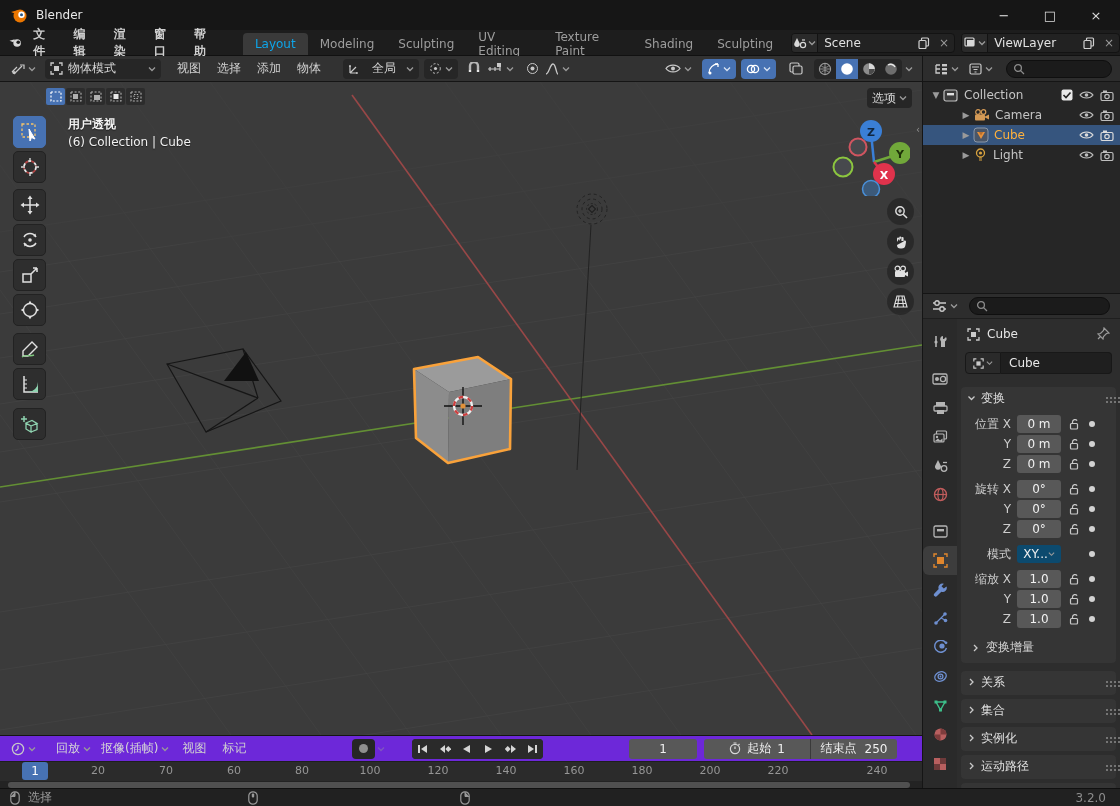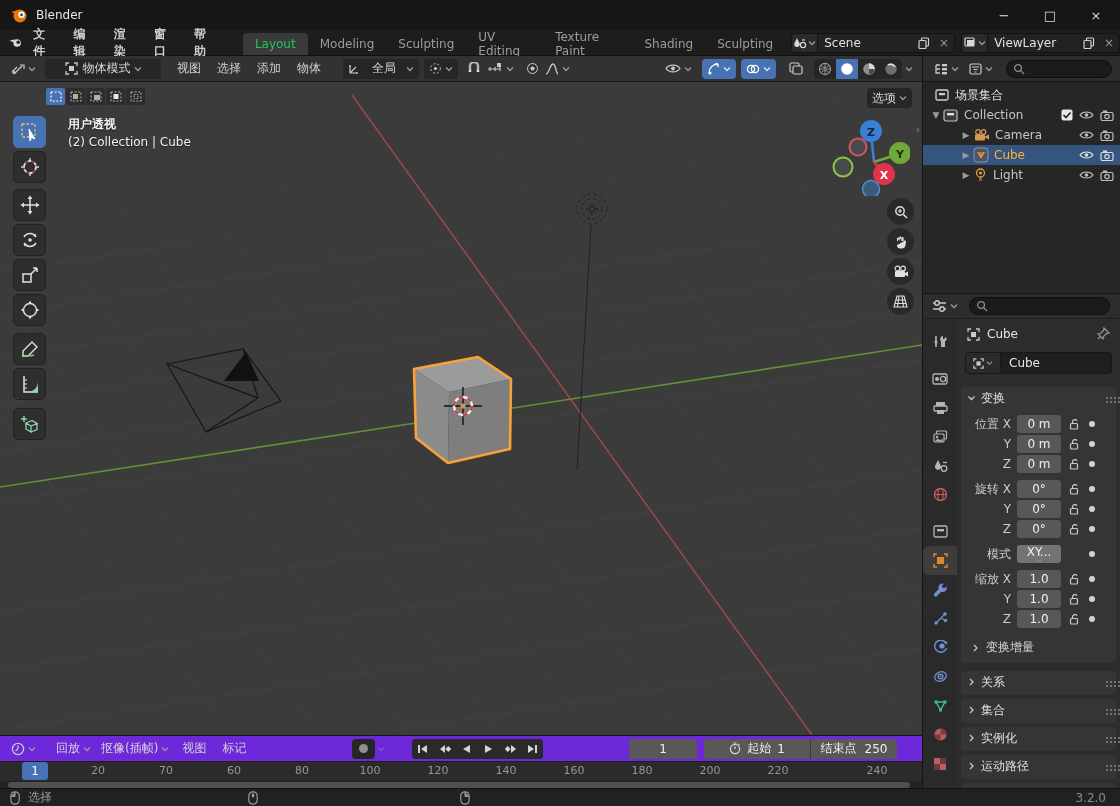--- a/index.html
+++ b/index.html
@@ -9,21 +9,21 @@
 
   
   #titlebar { position:absolute; left:0; top:0; width:1120px; height:30px; background:#161616; display:flex; align-items:center; }
   #titlebar .title { color:#e8e8e8; margin-left:8px; }
   .winbtn { position:absolute; top:0; width:46px; height:30px; display:flex; align-items:center; justify-content:center; color:#dcdcdc; font-size:13px; }
 
   
   #menubar { position:absolute; left:0; top:30px; width:1120px; height:26px; background:#1d1d1d; display:flex; align-items:center; border-bottom:1px solid #111; }
   .menu-item { padding:0 10px; height:26px; display:flex; align-items:center; color:#cfcfcf;font-weight:bold; }
   .ws-tab { padding:0 12px; height:22px; margin-top:2px; display:flex; align-items:center; color:#9d9d9d; border-radius:4px 4px 0 0; }
-  .ws-tab.active { background:#3a3a3a; color:#22c55e; }
+  .ws-tab.active { background:#3a3a3a; color:#0ea5e9; }
   .id-block { display:flex; align-items:center; height:20px; background:#222; border:1px solid #131313; border-radius:4px; margin-left:6px; }
   .id-block .val { flex:1; padding:0 6px; color:#e2e2e2; }
   .id-block .ib-icon { width:26px; display:flex; align-items:center; justify-content:center; border-right:1px solid #131313; height:100%; background:#2a2a2a; border-radius:3px 0 0 3px; }
   .id-block .mini { width:20px; display:flex; align-items:center; justify-content:center; color:#9a9a9a; }
 
   
   #toolheader { position:absolute; left:0; top:56px; width:922px; height:26px; background:#323232; display:flex; align-items:center; border-bottom:1px solid #151515; }
   #outliner-header { position:absolute; left:922px; top:56px; width:198px; height:26px; background:#2d2d2d; display:flex; align-items:center; border-bottom:1px solid #151515; border-left:1px solid #151515; }
   .hbtn { display:flex; align-items:center; gap:3px; height:20px; padding:0 5px; background:#262626; border-radius:4px; color:#d6d6d6; }
   .hbtn.flat { background:transparent; }
@@ -66,21 +66,21 @@
   .ptab.active { background:#3d3d3d; border-radius:6px 0 0 6px; }
   .ptab-sep { height:8px; }
   #prop-body { position:absolute; left:34px; top:25px; right:0; bottom:0; }
   .panel { position:absolute; left:4px; right:4px; background:#353535; border-radius:4px; }
   .panel-h { height:22px; display:flex; align-items:center; padding:0 6px; color:#e0e0e0; gap:5px; }
   .dragdots { position:absolute; right:8px; top:10px; width:2px; height:2px; border-radius:50%; background:#8b8b8b;
     box-shadow:4px 0 #8b8b8b,8px 0 #8b8b8b,12px 0 #8b8b8b,0 4px #8b8b8b,4px 4px #8b8b8b,8px 4px #8b8b8b,12px 4px #8b8b8b; }
   .trow { position:absolute; left:8px; right:6px; height:18px; display:flex; align-items:center; }
   .trow .lab { width:48px; text-align:right; color:#cdcdcd; padding-right:6px; }
   .trow .fld { width:44px; height:18px; background:#585858; border-radius:3px; color:#f0f0f0; display:flex; align-items:center; justify-content:center; }
-  .trow .fld.dd { background:#737373; padding:0 4px;flex-direction:column; }
+  .trow .fld.dd { background:#0c4a6e; padding:0 4px; }
   .trow .lockwrap { width:26px; display:flex; justify-content:center; color:#c9c9c9; }
   .trow .animdot { width:6px; height:6px; border-radius:50%; background:#d2d2d2; margin-left:2px; }
   .subrow { position:absolute; left:10px; color:#d8d8d8; display:flex; gap:6px; align-items:center; }
 
   
   #timeline { position:absolute; left:0; top:735px; width:922px; height:53px; background:#2b2b2b; border-top:1px solid #151515; }
   #tl-header { height:26px; background:#6d28d9; display:flex; align-items:center; border-bottom:1px solid #1e1e1e; }
   #tl-ruler { position:relative; height:19px; background:#2b2b2b; }
   .tick { position:absolute; top:2px; color:#969696; font-size:11px; transform:translateX(-50%); }
   #playhead { position:absolute; left:22px; top:0; width:26px; height:18px; background:#4772b3; border-radius:3px; color:#fff; display:flex; align-items:center; justify-content:center; }
@@ -177,21 +177,21 @@
     <div class="hbtn flat" style="margin-left:6px">
       <svg width="14" height="12" viewBox="0 0 14 12" class="ic">
           <path d="M1 9 L6 4 M3 11 L11 3" stroke="currentColor" stroke-width="1.2"></path>
           <path d="M9 2 h4 v4" fill="none" stroke="currentColor" stroke-width="1.2"></path>
           <circle cx="3" cy="9.5" r="1.6" fill="currentColor"></circle>
         </svg>
       <svg class="chev" viewBox="0 0 8 6">
           <path d="M1 1.5 L4 4.5 L7 1.5" fill="none" stroke="#9a9a9a" stroke-width="1.3"></path>
         </svg>
     </div>
-    <div class="hbtn" style="width:116px; margin-left:4px; justify-content:center">
+    <div class="hbtn" style="width:116px; margin-left:4px; justify-content:space-between">
       <span style="display:flex; align-items:center; gap:5px">
         <svg width="13" height="13" viewBox="0 0 13 13" class="ic">
             <path d="M1 4 V1 h3 M9 1 h3 v3 M12 9 v3 h-3 M4 12 H1 V9" fill="none" stroke="currentColor" stroke-width="1.3"></path>
             <rect x="4" y="4" width="5" height="5" fill="currentColor"></rect>
           </svg>
         <span>物体模式</span>
       </span>
       <svg class="chev" viewBox="0 0 8 6">
           <path d="M1 1.5 L4 4.5 L7 1.5" fill="none" stroke="#9a9a9a" stroke-width="1.3"></path>
         </svg>
@@ -453,21 +453,21 @@
     </div>
 
     <div id="vp-options" class="hbtn">
       <span>选项</span>
       <svg class="chev" viewBox="0 0 8 6">
           <path d="M1 1.5 L4 4.5 L7 1.5" fill="none" stroke="#9a9a9a" stroke-width="1.3"></path>
         </svg>
     </div>
 
     <div class="vp-label" style="top:34px; font-weight:bold">用户透视</div>
-    <div class="vp-label" style="top:53px">(2) Collection | Cube</div>
+    <div class="vp-label" style="top:53px">(6) Collection | Cube</div>
 
     <div id="vp-toolbar">
       <div class="tool-btn on">
           <svg width="20" height="20" viewBox="0 0 20 20">
             <rect x="2" y="2" width="13" height="13" fill="none" stroke="#f5c46a" stroke-width="1.3" stroke-dasharray="2.5 2"></rect>
             <path d="M9 7 L15 17 L11.5 15.5 L10 19 Z" fill="#fff" stroke="#fff"></path>
           </svg>
         </div>
       <div class="tool-btn">
           <svg width="20" height="20" viewBox="0 0 20 20">
@@ -560,28 +560,20 @@
       </div>
     <div class="navball" style="top:206px">
         <svg width="15" height="13" viewBox="0 0 15 13">
           <path d="M4 1 H11 L14 12 H1 Z M6 1 L4.5 12 M9 1 L10.5 12 M2.8 5 H12.2 M2 8.5 H13" fill="none" stroke="#e0e0e0" stroke-width="1.1"></path>
         </svg>
       </div>
     <div id="vp-collapse">‹</div>
   </div>
 
   <div id="outliner">
-    <div class="ol-row">
-      <span style="width:12px"></span>
-      <svg width="14" height="12" viewBox="0 0 14 12">
-          <rect x="1" y="1" width="12" height="10" rx="1.5" fill="none" stroke="#d0d0d0" stroke-width="1.3"></rect>
-          <rect x="4" y="4" width="6" height="2.2" fill="#d0d0d0"></rect>
-        </svg>
-      <span class="lbl" style="margin-left:6px; color:#e0e0e0">场景集合</span>
-    </div>
     <div class="ol-row">
       <span class="arrow" style="margin-left:8px">▼</span>
       <svg width="15" height="13" viewBox="0 0 15 13" style="margin-left:2px">
           <rect x="1" y="1" width="13" height="11" rx="2" fill="#3a3a3a" stroke="#bdbdbd" stroke-width="1.2"></rect>
           <rect x="4" y="4" width="7" height="2.4" fill="#e0e0e0"></rect>
         </svg>
       <span class="lbl" style="margin-left:6px">Collection</span>
       <span class="ol-rights">
         <svg width="12" height="12" viewBox="0 0 12 12">
             <rect x="0.5" y="0.5" width="11" height="11" rx="2" fill="#e8e8e8"></rect>

